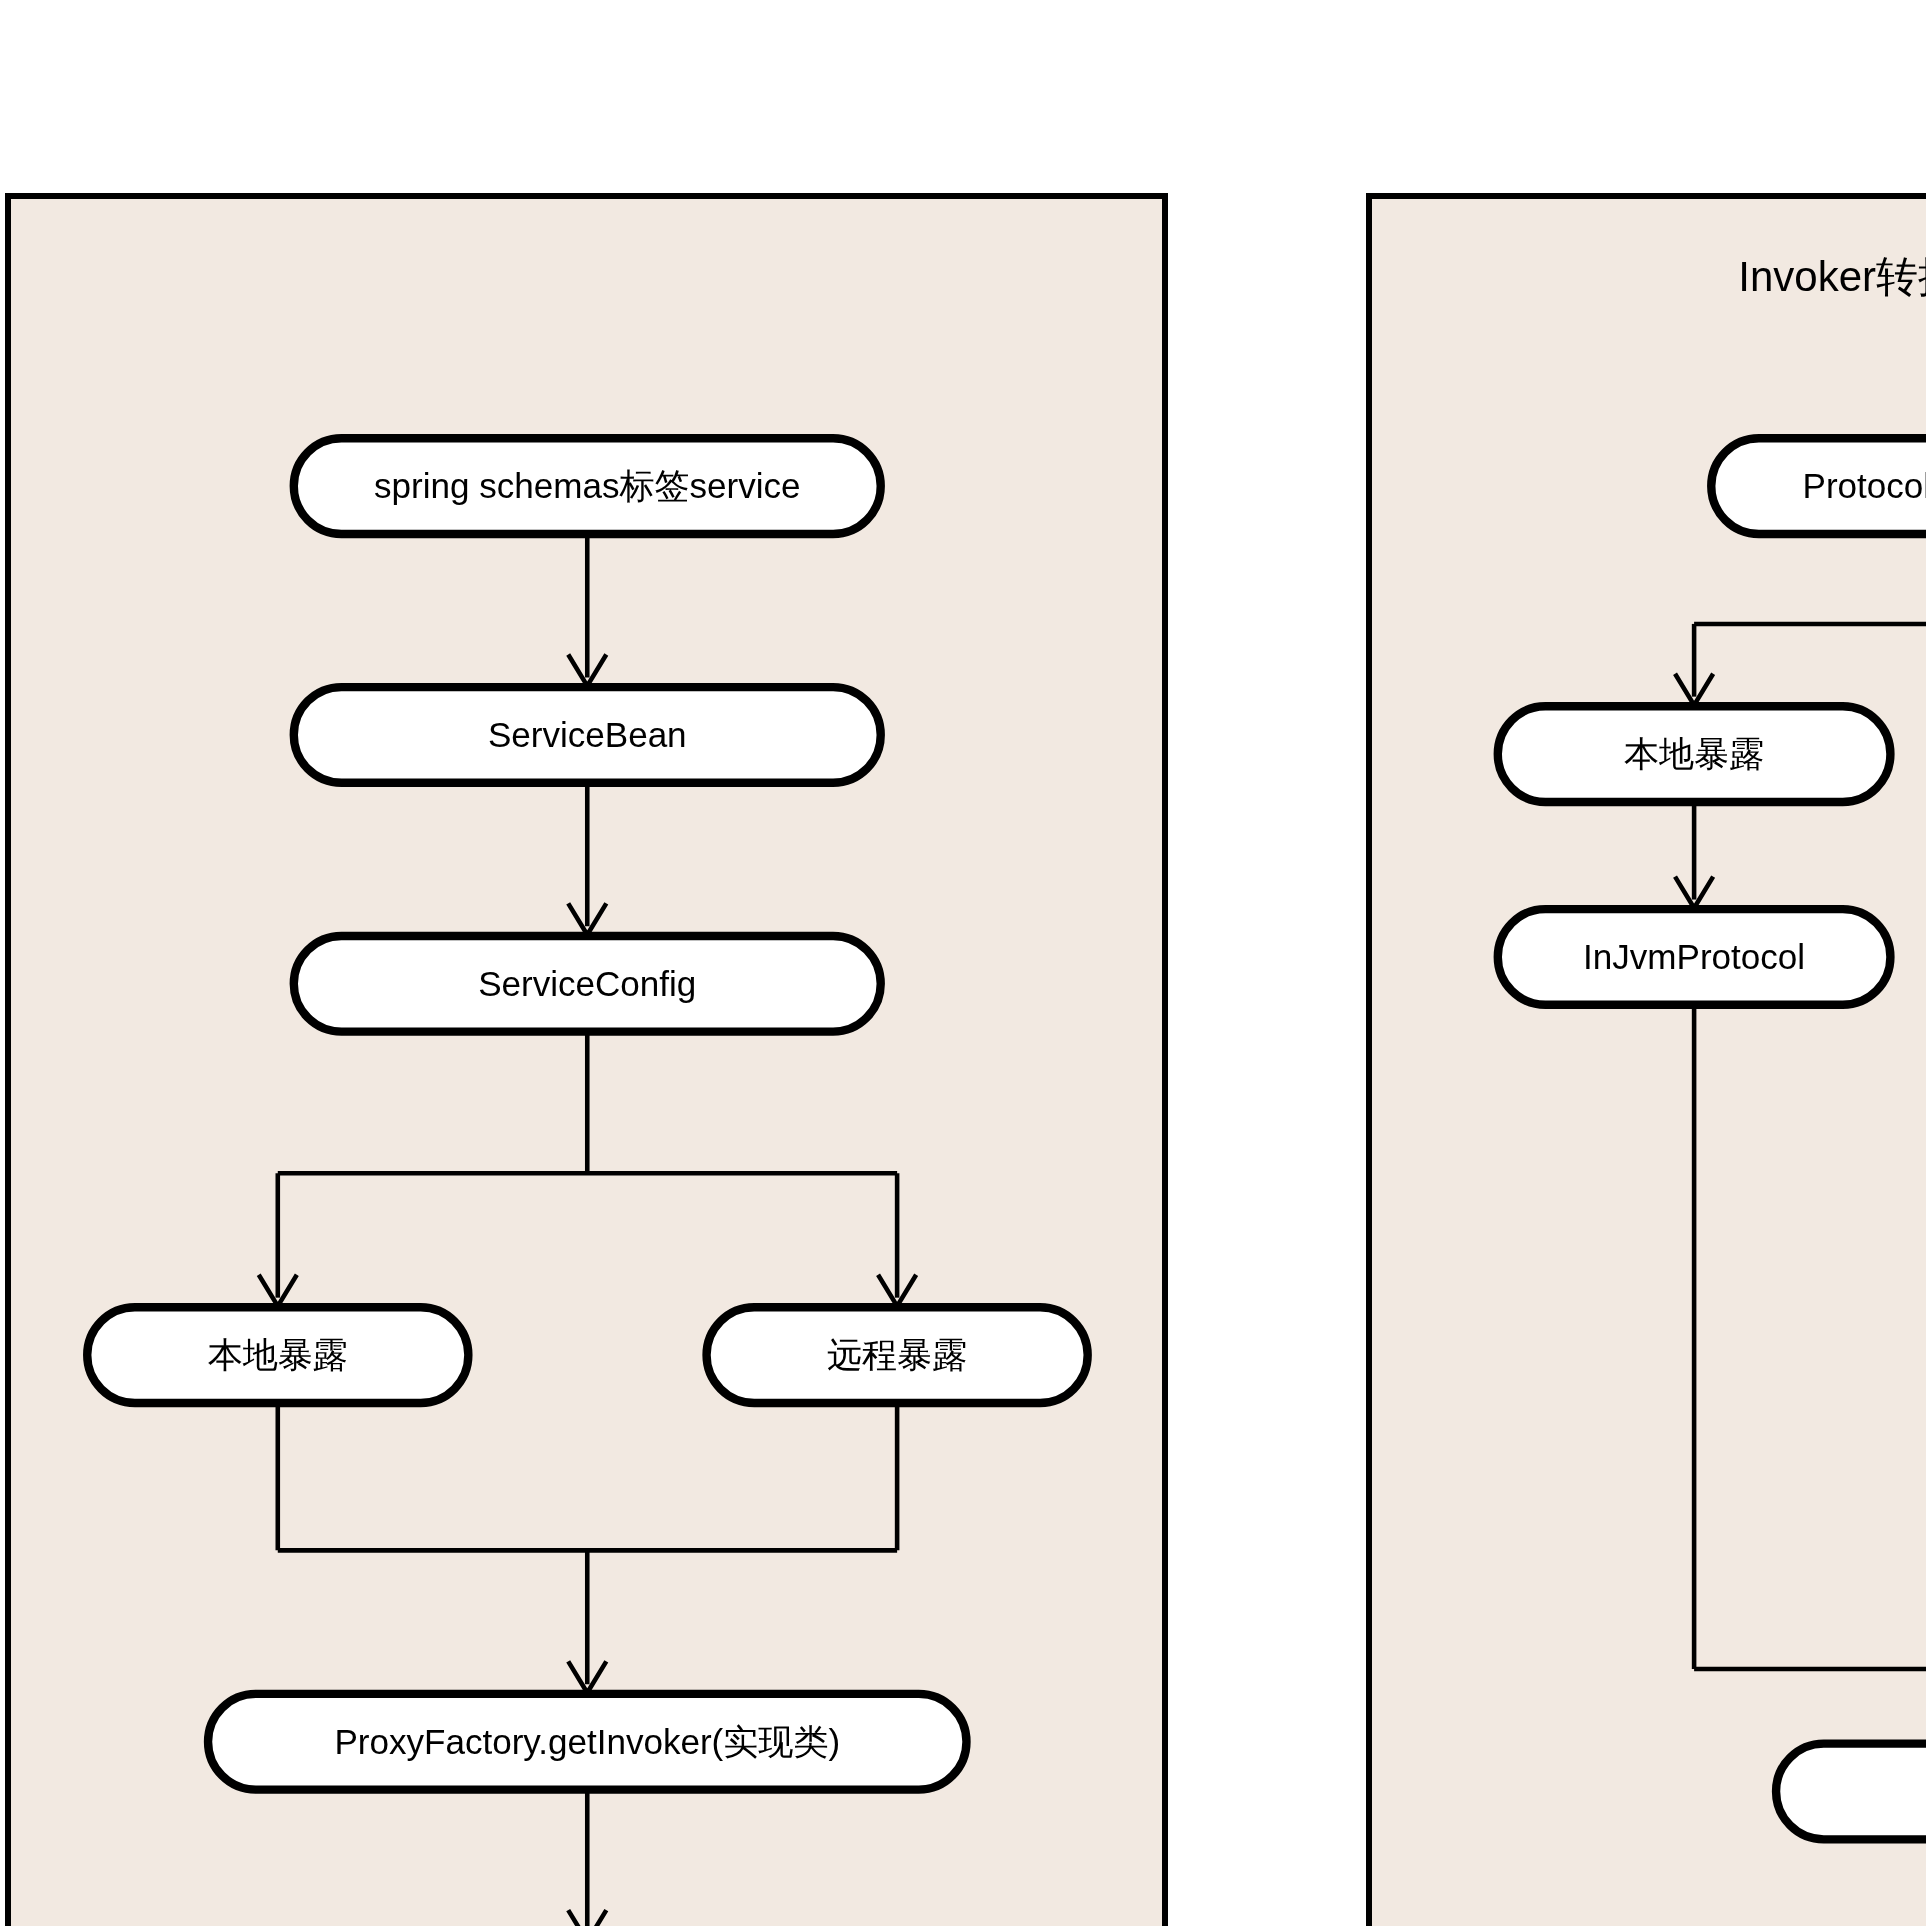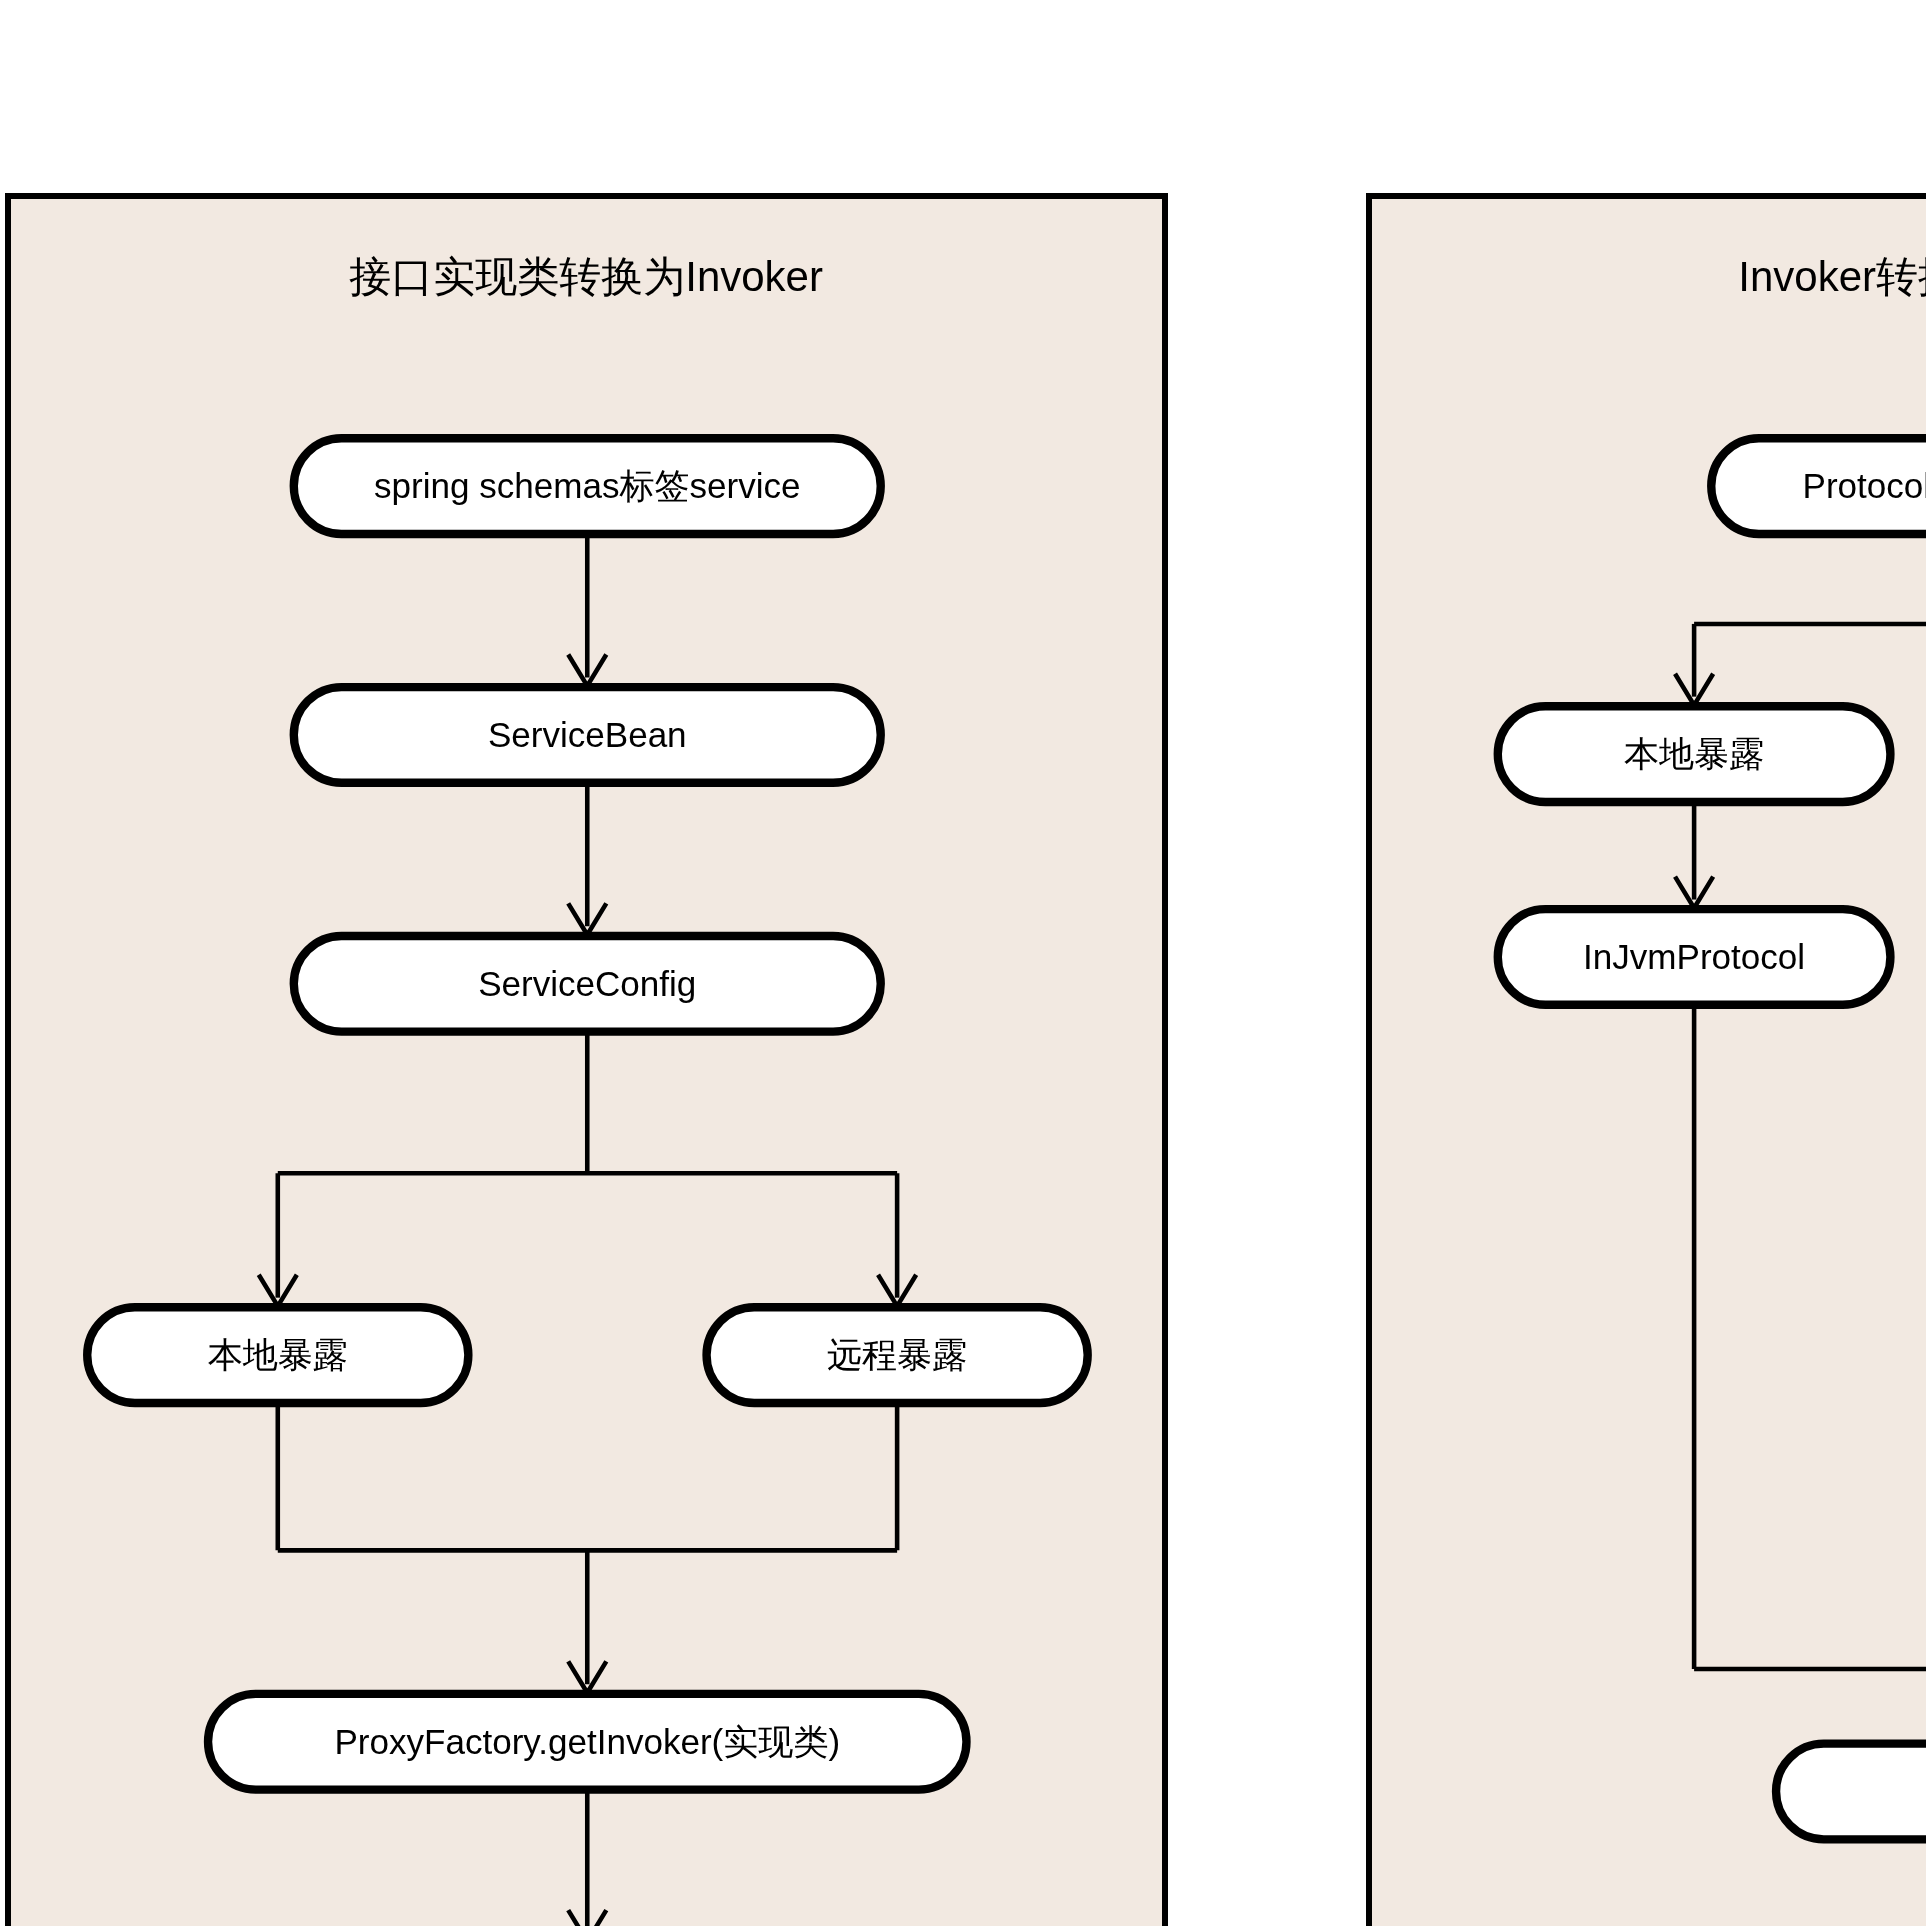--- a/index.html
+++ b/index.html
@@ -37,21 +37,20 @@
     font-size:92px;fill:#000000;text-anchor:middle;
     dominant-baseline:middle;
   }
 </style>
 </head>
 <body>
 
 <div id="root">
 
   <div class="panel" id="panel-left">
-    <div class="panel-title">接口实现类转换为Invoker</div>
 
     <svg class="flow" viewBox="0 0 3020 5120" preserveAspectRatio="none">
 
       <g>
 
         <path class="edge" d="M1512 875 L1512 1250"></path>
         <path class="edge-head" d="M1462 1190 L1512 1272 L1562 1190"></path>
 
         <path class="edge" d="M1512 1525 L1512 1900"></path>
         <path class="edge-head" d="M1462 1840 L1512 1922 L1562 1840"></path>

